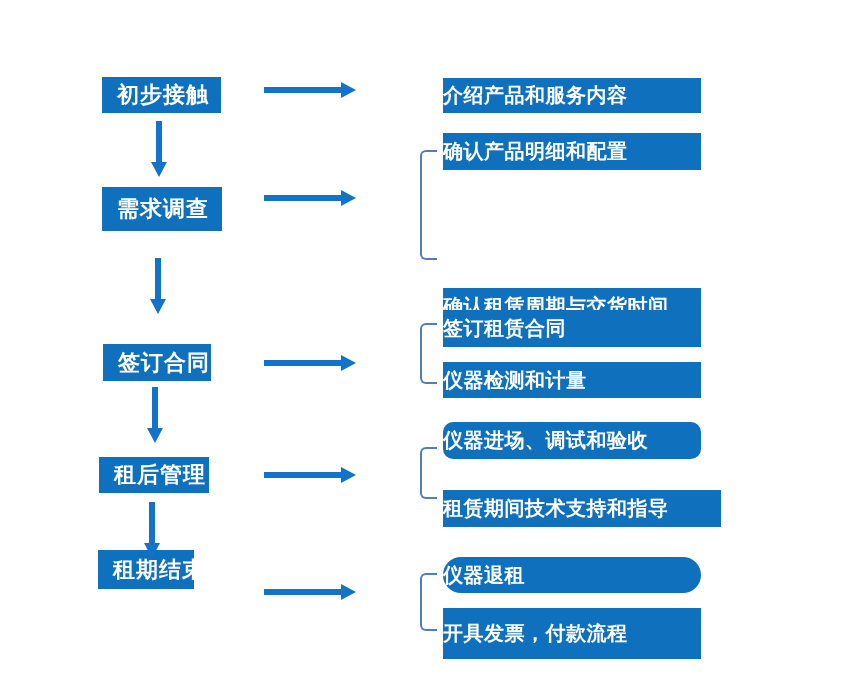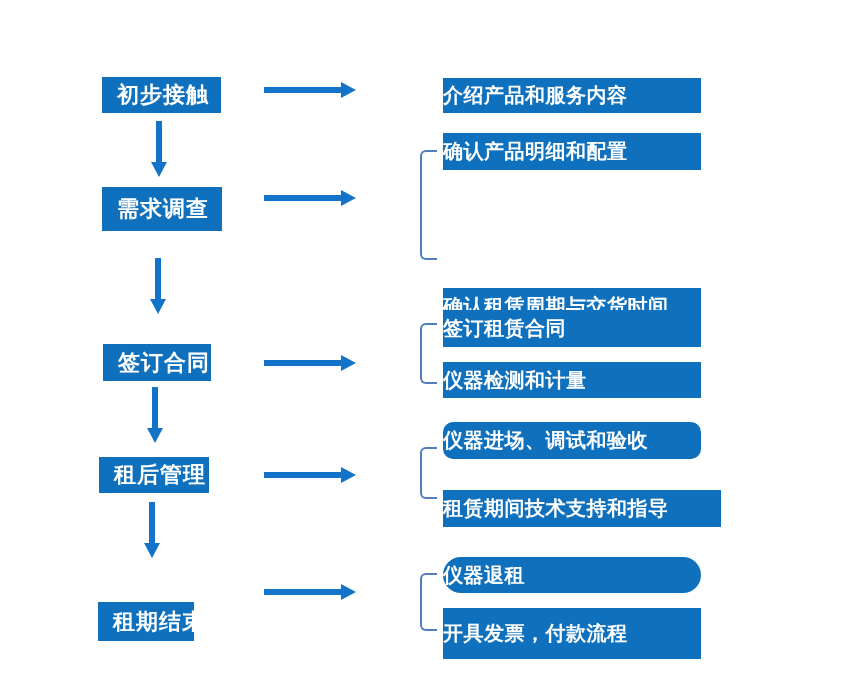--- a/index.html
+++ b/index.html
@@ -26,21 +26,21 @@
 </head>
 <body>
 
 <div class="canvas">
 
 
   <div class="box step-box" style="left:102px;top:77px;width:119px;height:36px;">初步接触</div>
   <div class="box step-box" style="left:102px;top:187px;width:120px;height:44px;">需求调查</div>
   <div class="box step-box" style="left:103px;top:344px;width:108px;height:37px;font-family:Liberation Serif, serif;">签订合同</div>
   <div class="box step-box" style="left:99px;top:457px;width:110px;height:36px;">租后管理</div>
-  <div class="box step-box" style="left:98px;top:602px;width:96px;height:39px;">租期结束</div>
+  <div class="box step-box" style="left:98px;top:550px;width:96px;height:39px;">租期结束</div>
 
   <div class="arrow" style="left:150px;top:121px;">
     <svg width="18" height="56" viewBox="0 0 18 56">
         <rect x="6" y="0" width="6" height="42" fill="currentColor"></rect>
         <polygon points="1,41 17,41 9,56" fill="currentColor"></polygon>
       </svg>
   </div>
   <div class="arrow" style="left:149px;top:258px;">
     <svg width="18" height="56" viewBox="0 0 18 56">
         <rect x="6" y="0" width="6" height="42" fill="currentColor"></rect>

